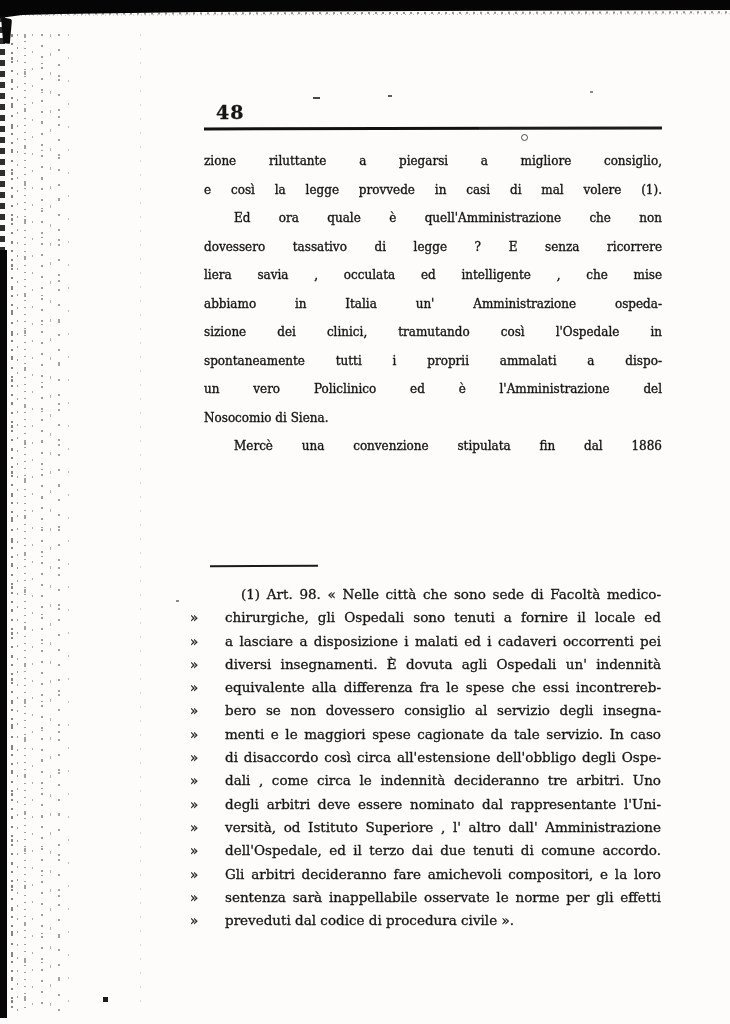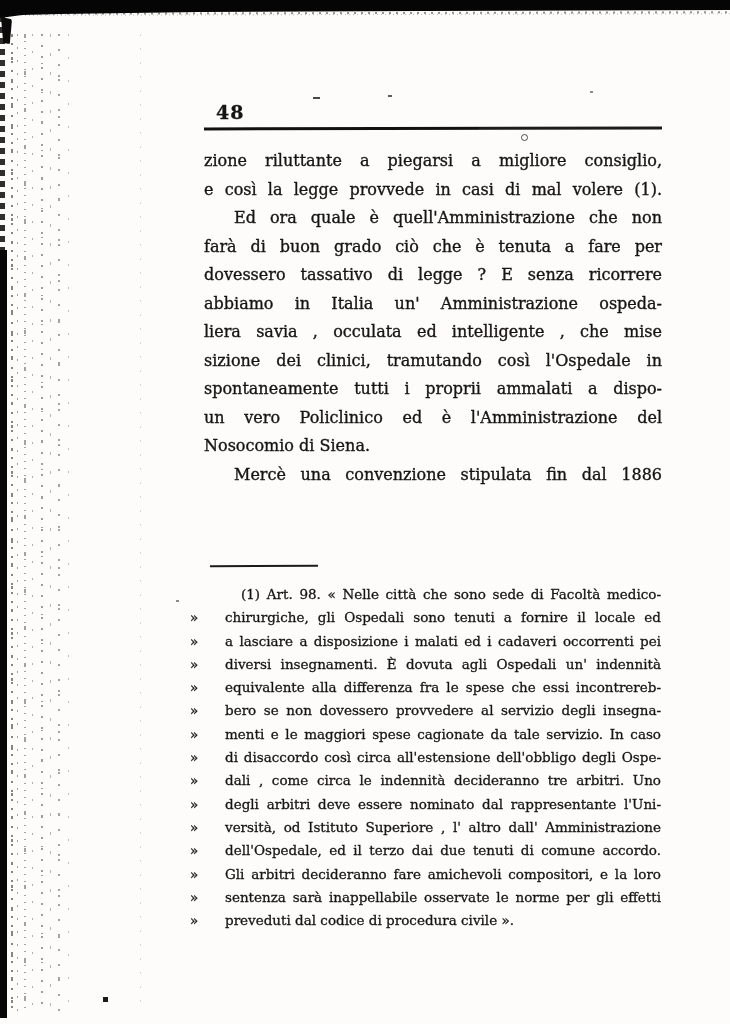--- a/index.html
+++ b/index.html
@@ -59,21 +59,21 @@
     font-size:19px;font-weight:bold;letter-spacing:1px;
     -webkit-text-stroke:.3px #171513;
   }
   .header-rule{
     position:absolute;left:204px;top:127px;width:458px;height:2.5px;
     background:linear-gradient(90deg,#111 0 60%,#1c1c1c 60% 100%);
     transform:rotate(-0.1deg);
   }
   .body-text{
     position:absolute;left:204px;top:147px;width:458px;
-    font-size:16px;line-height:28.5px;
+    font-size:12px;line-height:28.5px;
     -webkit-text-stroke:.35px #171513;
   }
   .tline{text-align:justify;text-align-last:justify;white-space:normal;}
   .tline.indent{text-indent:30px;}
   .tline.last{text-align-last:left;}
   .footnote-rule{
     position:absolute;left:210px;top:565px;width:108px;height:2px;background:#1b1b1b;
     transform:rotate(-0.3deg);
   }
   .footnote{
@@ -114,24 +114,23 @@
   <div class="dot d6"></div>
 
   <div class="page-number">48</div>
   <div class="header-rule"></div>
 
   <div class="body-text">
 
   <div class="tline">zione riluttante a piegarsi a migliore consiglio,</div>
       <div class="tline">e così la legge provvede in casi di mal volere (1).</div>
       <div class="tline indent">Ed ora quale è quell'Amministrazione che non</div>
-      <div class="tline">farà di buon grado ciò che è tenuta a fare per</div>
       <div class="tline">dovessero tassativo di legge ? E senza ricorrere</div>
+      <div class="tline">liera savia , occulata ed intelligente , che mise</div>
       <div class="tline">abbiamo in Italia un' Amministrazione ospeda-</div>
-      <div class="tline">liera savia , occulata ed intelligente , che mise</div>
       <div class="tline">sizione dei clinici, tramutando così l'Ospedale in</div>
       <div class="tline">spontaneamente tutti i proprii ammalati a dispo-</div>
       <div class="tline">un vero Policlinico ed è l'Amministrazione del</div>
       <div class="tline last">Nosocomio di Siena.</div>
       <div class="tline indent">Mercè una convenzione stipulata fin dal 1886</div>
     </div>
 
   <div class="footnote-rule"></div>
 
   <div class="footnote">
@@ -151,21 +150,21 @@
       <div class="fline">
       <span class="fmark">»</span>
       <span class="ftext">diversi insegnamenti. È dovuta agli Ospedali un' indennità</span>
     </div>
       <div class="fline">
       <span class="fmark">»</span>
       <span class="ftext">equivalente alla differenza fra le spese che essi incontrereb-</span>
     </div>
       <div class="fline">
       <span class="fmark">»</span>
-      <span class="ftext">bero se non dovessero provvedere al servizio degli insegna-</span>
+      <span class="ftext">bero se non dovessero consiglio al servizio degli insegna-</span>
     </div>
       <div class="fline">
       <span class="fmark">»</span>
       <span class="ftext">menti e le maggiori spese cagionate da tale servizio. In caso</span>
     </div>
       <div class="fline">
       <span class="fmark">»</span>
       <span class="ftext">di disaccordo così circa all'estensione dell'obbligo degli Ospe-</span>
     </div>
       <div class="fline">

